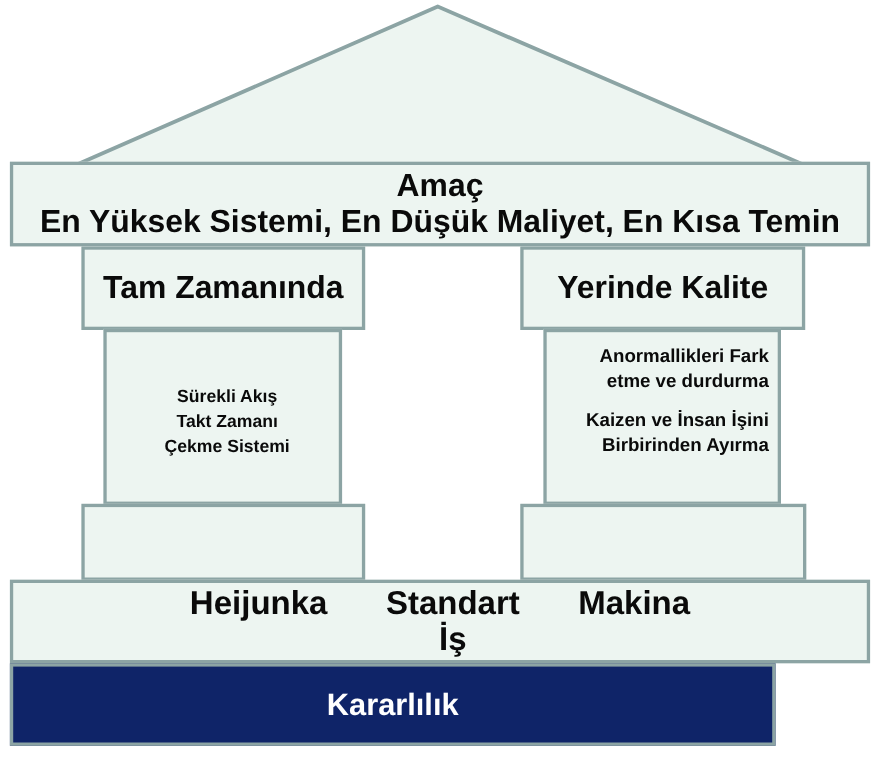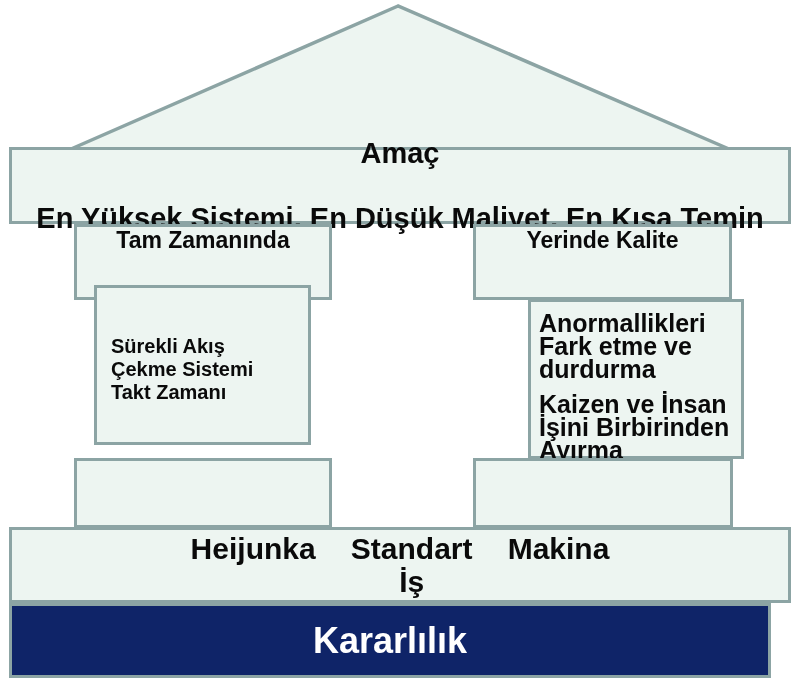--- a/index.html
+++ b/index.html
@@ -20,76 +20,75 @@
     position:relative;
     width:800px;
     height:688px;
     background:#ffffff;
     overflow:hidden;
   }
   .box{
     position:absolute;
     background:var(--fill);
     border:3px solid var(--border);
-    gap:32px;
   }
   .roof-svg{
     position:absolute;
     left:0; top:0;
     width:800px; height:152px;
   }
   
   .banner{
     left:9px; top:147px; width:782px; height:77px;
     display:flex; flex-direction:column;
     align-items:center; justify-content:center;
     text-align:center;
     font-size:29px; line-height:33px;
     white-space:nowrap;
   }
   
   .capital{
-    display:flex; justify-content:center;
-    font-size:23px; text-align:center; white-space:nowrap;
+    display:flex; align-items:center; justify-content:center;
+    font-size:29px; text-align:center; white-space:nowrap;
   }
   .capital.left{ left:74px; top:224px; width:258px; height:76px; }
   .capital.right{ left:473px; top:224px; width:259px; height:76px; }
   
   .column.left{
-    left:94px; top:285px; width:217px; height:160px;
+    left:94px; top:299px; width:217px; height:160px;
     padding:47px 6px 0 14px;
-    font-size:20px; line-height:23px;
-    text-align:left;
+    font-size:16px; line-height:23px;
+    text-align:center;
   }
   .column.right{
     left:494px; top:299px; width:216px; height:160px;
     padding:10px 8px 0 8px;
-    font-size:25px; line-height:23px;
-    text-align:left;
-    margin-left:34px;
+    font-size:17px; line-height:23px;
+    text-align:right;
   }
   .column.right .para + .para{ margin-top:12px; }
   
   .pedestal.left{ left:74px; top:458px; width:258px; height:70px; }
   .pedestal.right{ left:473px; top:458px; width:260px; height:70px; }
   
   .base-row{
     left:9px; top:527px; width:782px; height:76px;
     display:flex; justify-content:center; align-items:flex-start;
+    gap:50px;
     padding-top:2px;
     font-size:30px; line-height:33px;
     text-align:center;
   }
   .base-row .mid{ max-width:128px; }
   
   .foundation{
-    left:9px; top:603px; width:762px; height:75px;
+    left:9px; top:603px; width:696px; height:75px;
     background:var(--navy);
     display:flex; align-items:center; justify-content:center;
-    font-size:36px;
+    font-size:28px;
     color:var(--foundation_text);
   }
 </style>
 </head>
 <body>
 
 <div class="stage">
 
   <svg class="roof-svg" viewBox="0 0 800 152" xmlns="http://www.w3.org/2000/svg">
     <polygon points="398,6 71,149 729,149" style="fill:var(--fill);stroke:var(--border);stroke-width:3.5;stroke-linejoin:miter"></polygon>
@@ -103,22 +102,22 @@
   <div class="box capital left">
     <span>Tam Zamanında</span>
   </div>
 
   <div class="box capital right">
     <span>Yerinde Kalite</span>
   </div>
 
   <div class="box column left">
     <div>Sürekli Akış</div>
+    <div>Takt Zamanı</div>
     <div>Çekme Sistemi</div>
-    <div>Takt Zamanı</div>
   </div>
 
   <div class="box column right">
     <div class="para">Anormallikleri Fark etme ve durdurma</div>
     <div class="para">Kaizen ve İnsan İşini Birbirinden Ayırma</div>
   </div>
 
   <div class="box pedestal left"></div>
   <div class="box pedestal right"></div>
 

